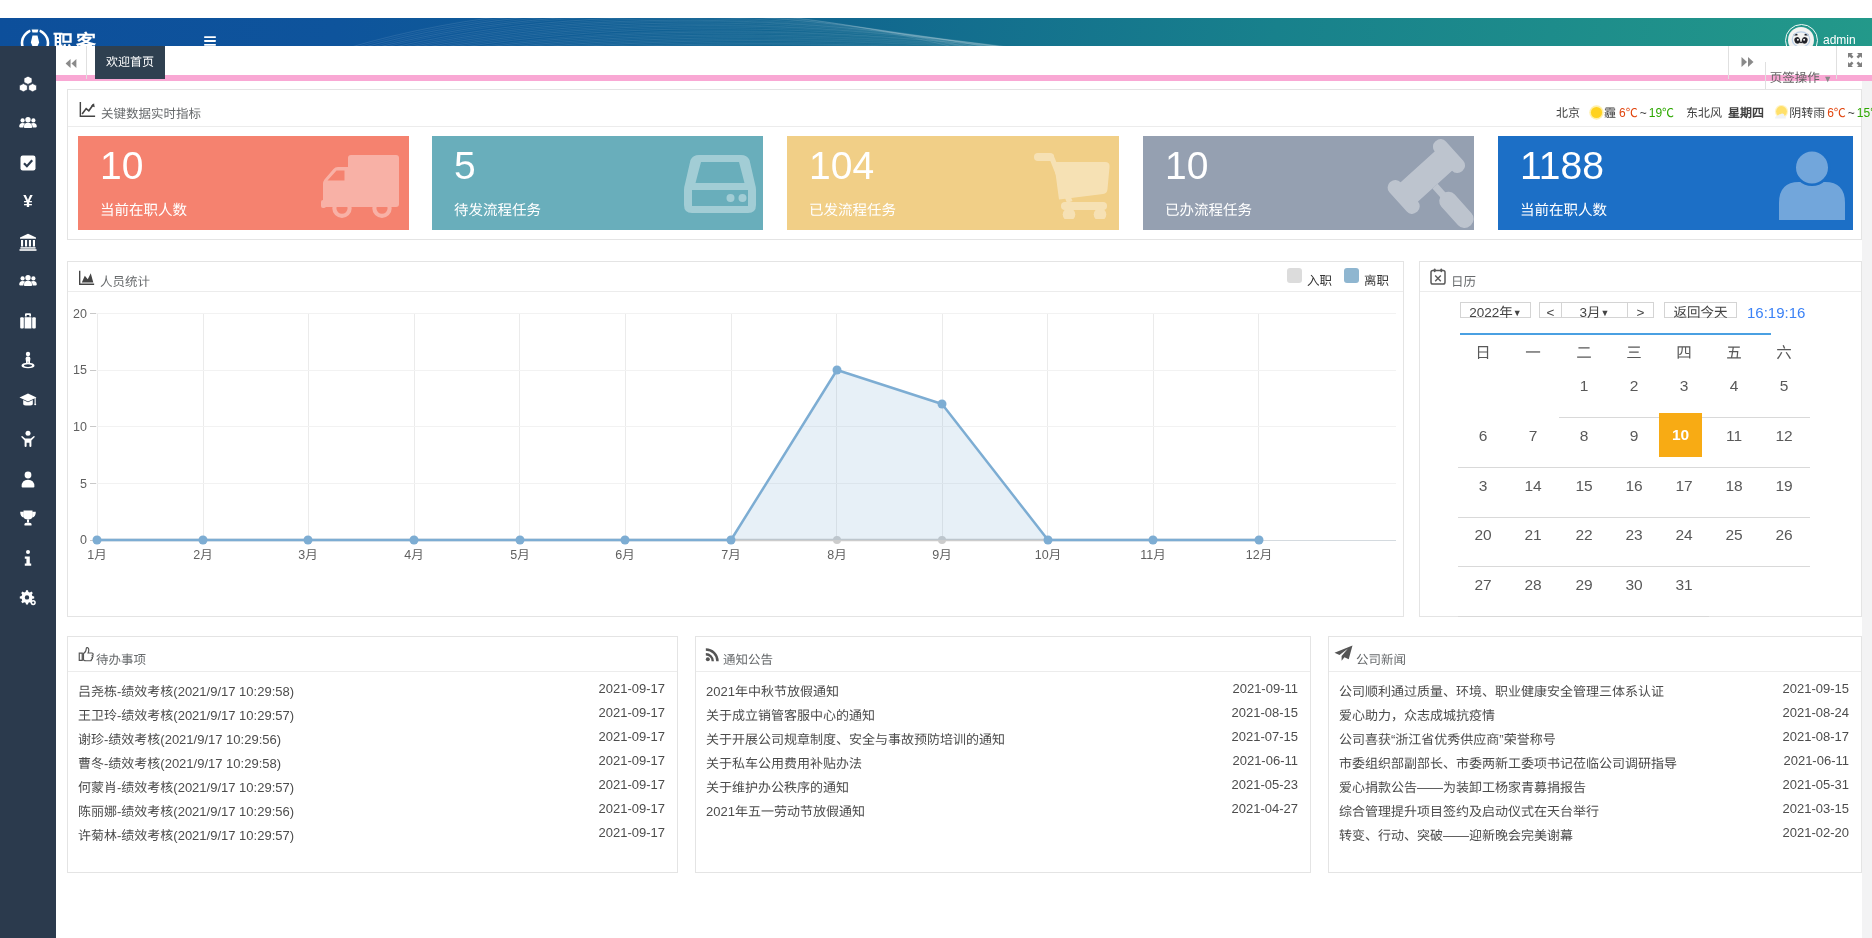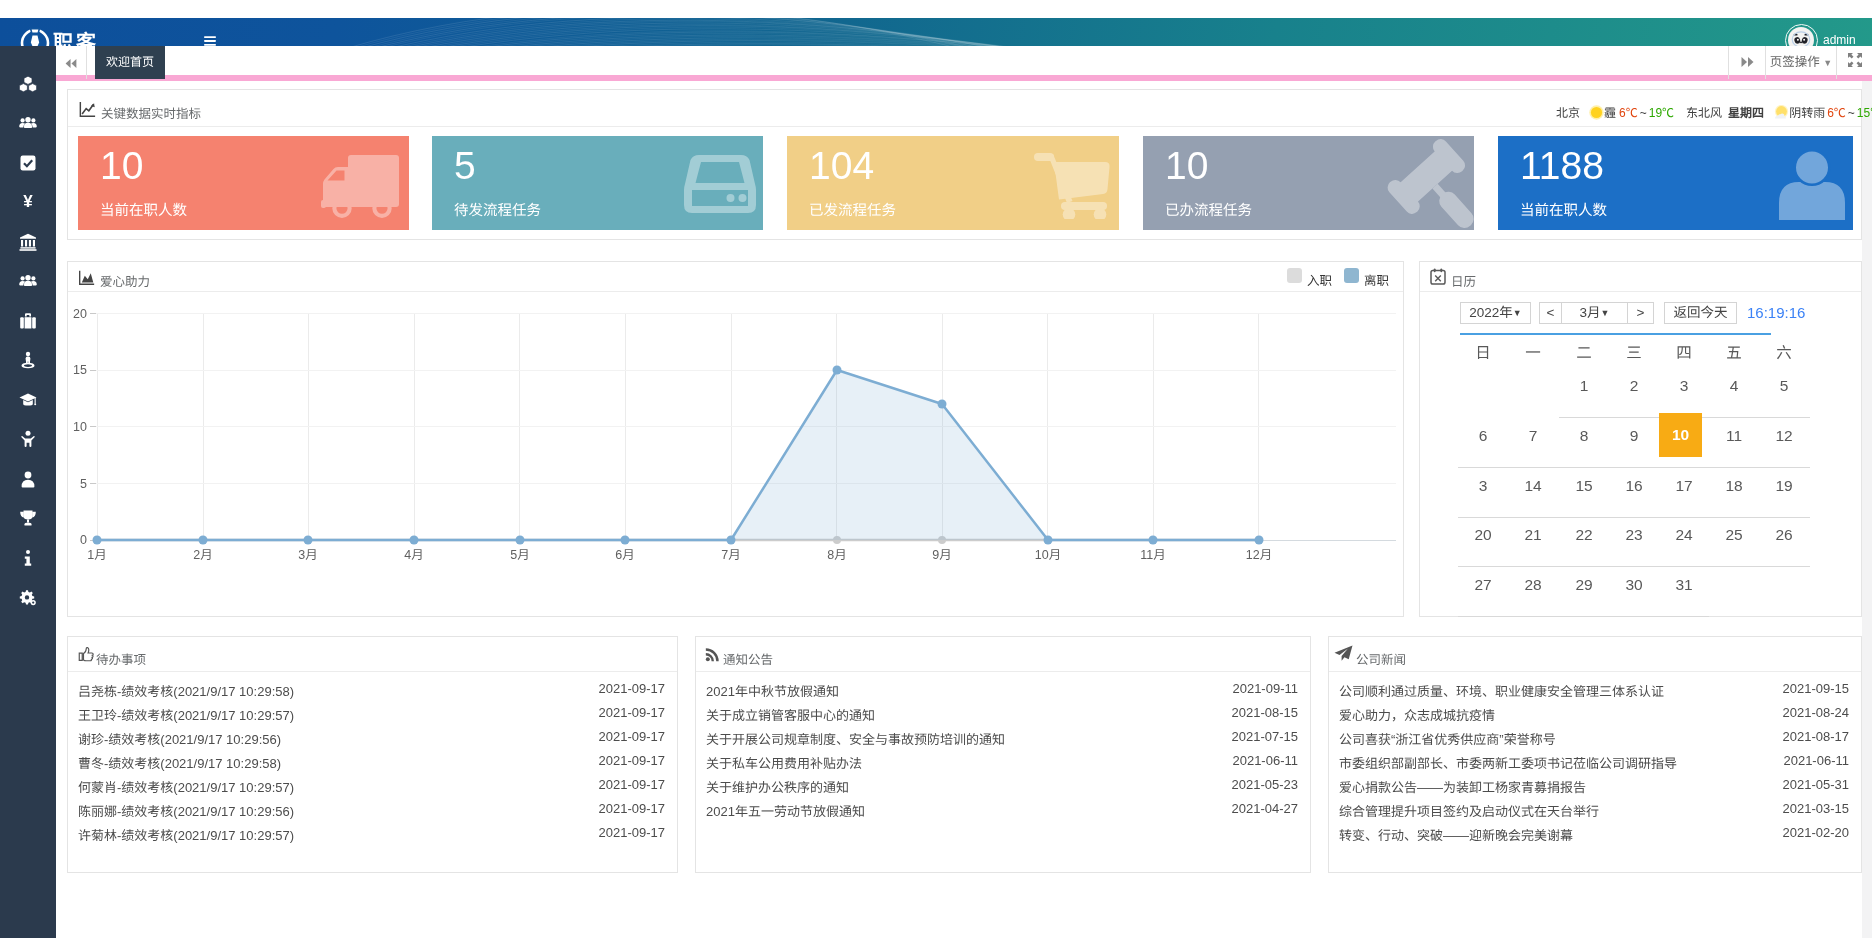--- a/index.html
+++ b/index.html
@@ -16,38 +16,38 @@
 .avatar{left:1785px;top:6px;width:33px;height:33px;border-radius:50%;border:1.7px solid #f2faf7;}
 .adminname{left:1823px;top:15px;color:#fff;font-size:12px;}
 
 .sidebar{left:0;top:46px;width:56px;height:892px;background:#2b3a4d;}
 .sicon{position:absolute;left:0;width:56px;text-align:center;color:#fff;}
 
 .tabbar{left:56px;top:46px;width:1816px;height:35px;background:#fff;border-bottom:6px solid #f9a8d4;}
 .tb-left{position:absolute;left:0;top:0;width:31px;height:33px;border-right:1px solid #e0e0e0;color:#999;text-align:center;line-height:33px;font-size:13px;}
 .tb-tab{position:absolute;left:39px;top:0;width:70px;height:33px;background:#2f4050;color:#fff;font-size:12px;text-align:center;line-height:33px;}
 .tb-r1{position:absolute;right:107px;top:0;width:37px;height:33px;border-left:1px solid #e0e0e0;color:#8d8d8d;text-align:center;line-height:33px;font-size:11px;}
-.tb-r2{position:absolute;right:36px;top:0;width:71px;height:33px;border-left:1px solid #e0e0e0;color:#666;text-align:center;line-height:33px;font-size:12.5px;}
+.tb-r2{position:absolute;right:36px;top:16px;width:71px;height:33px;border-left:1px solid #e0e0e0;color:#666;text-align:center;line-height:33px;font-size:12.5px;}
 .tb-r3{position:absolute;right:0;top:0;width:36px;height:33px;border-left:1px solid #e0e0e0;color:#777;text-align:center;line-height:33px;font-size:13px;}
 
 .rightstrip{left:1862px;top:81px;width:10px;height:857px;background:#f3f3f4;}
 .panel{position:absolute;background:#fff;border:1px solid #e4e4e4;}
 .phead{position:absolute;left:0;top:0;width:100%;border-bottom:1px solid #ececec;color:#676a6c;}
 .ptitle{position:absolute;font-size:12.5px;color:#676a6c;white-space:nowrap;}
 
 .card{position:absolute;top:136px;height:94px;color:#fff;}
 .card .num{position:absolute;left:22px;top:8px;font-size:39px;}
 .card .lbl{position:absolute;left:22px;top:62px;font-size:14.5px;}
 .card svg{position:absolute;opacity:.38;}
 
 .row{position:absolute;width:100%;font-size:13px;color:#4c4c4c;}
 .row .t{position:absolute;left:11px;top:0;white-space:nowrap;}
 .row .d{position:absolute;right:13px;top:0;margin-left:22px;}
 
-.calbox{position:absolute;height:22px;border:1px solid #d4d4d4;background:#fff;color:#444;
+.calbox{position:absolute;height:16px;border:1px solid #d4d4d4;background:#fff;color:#444;
   font-size:13.5px;text-align:center;}
 .calcell{position:absolute;width:50px;height:20px;text-align:center;font-size:15.5px;color:#595959;}
 .calsep{position:absolute;height:1px;background:#d9d9d9;}
 </style>
 </head>
 <body>
 <div class="page">
 
 <div class="abs navbar">
   <svg class="abs" style="left:0;top:0" width="1872" height="46" viewBox="0 0 1872 46">
@@ -349,21 +349,21 @@
 </div>
 
 <div class="panel" style="left:67px;top:261px;width:1337px;height:356px;">
   <div class="phead" style="height:30px;"></div>
 </div>
 <div class="abs" id="chart" style="left:0;top:0;width:0;height:0">
   <svg class="abs" style="left:78px;top:269px" width="17" height="17" viewBox="0 0 20 20">
     <path d="M2 2 V18 H19" fill="none" stroke="#444" stroke-width="1.6"></path>
     <path d="M4.5 16 L8 8 L11.5 12 L15 5 L18 16 Z" fill="#444"></path>
   </svg>
-  <div class="abs ptitle" style="left:100px;top:271px;">爱心助力</div>
+  <div class="abs ptitle" style="left:100px;top:271px;">人员统计</div>
   <div class="abs" style="left:1287px;top:268px;width:15px;height:15px;background:#dcdcdc;border-radius:3px;"></div>
   <div class="abs" style="left:1307px;top:270px;font-size:12.5px;color:#333;">入职</div>
   <div class="abs" style="left:1344px;top:268px;width:15px;height:15px;background:#8fb6d0;border-radius:3px;"></div>
   <div class="abs" style="left:1364px;top:270px;font-size:12.5px;color:#333;">离职</div>
   <svg class="abs" style="left:68px;top:292px" width="1335" height="324" viewBox="68 292 1335 324">
 
     <g stroke="#ebebeb" stroke-width="1">
       <path d="M97.5 313.5 V540 M203.5 313.5 V540 M308.5 313.5 V540 M414.5 313.5 V540 M519.5 313.5 V540 M625.5 313.5 V540 M731.5 313.5 V540 M836.5 313.5 V540 M942.5 313.5 V540 M1047.5 313.5 V540 M1153.5 313.5 V540 M1258.5 313.5 V540"></path>
     </g>
 

